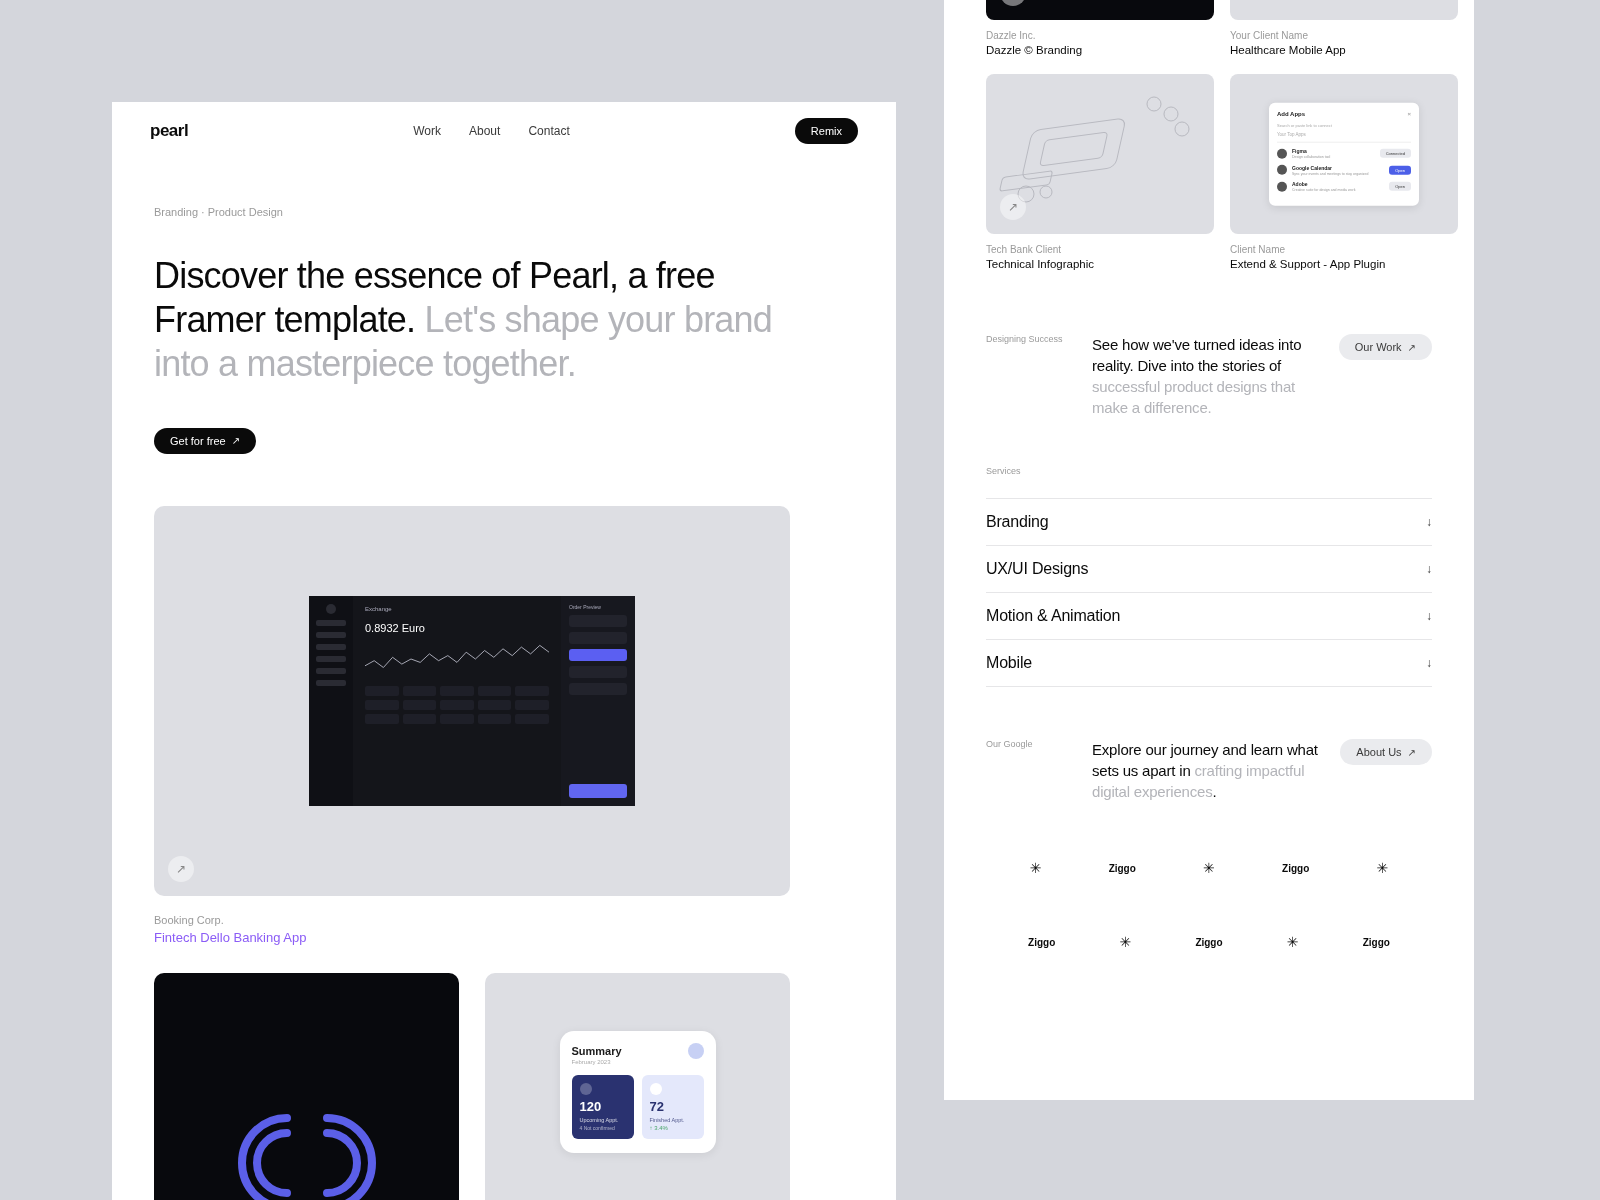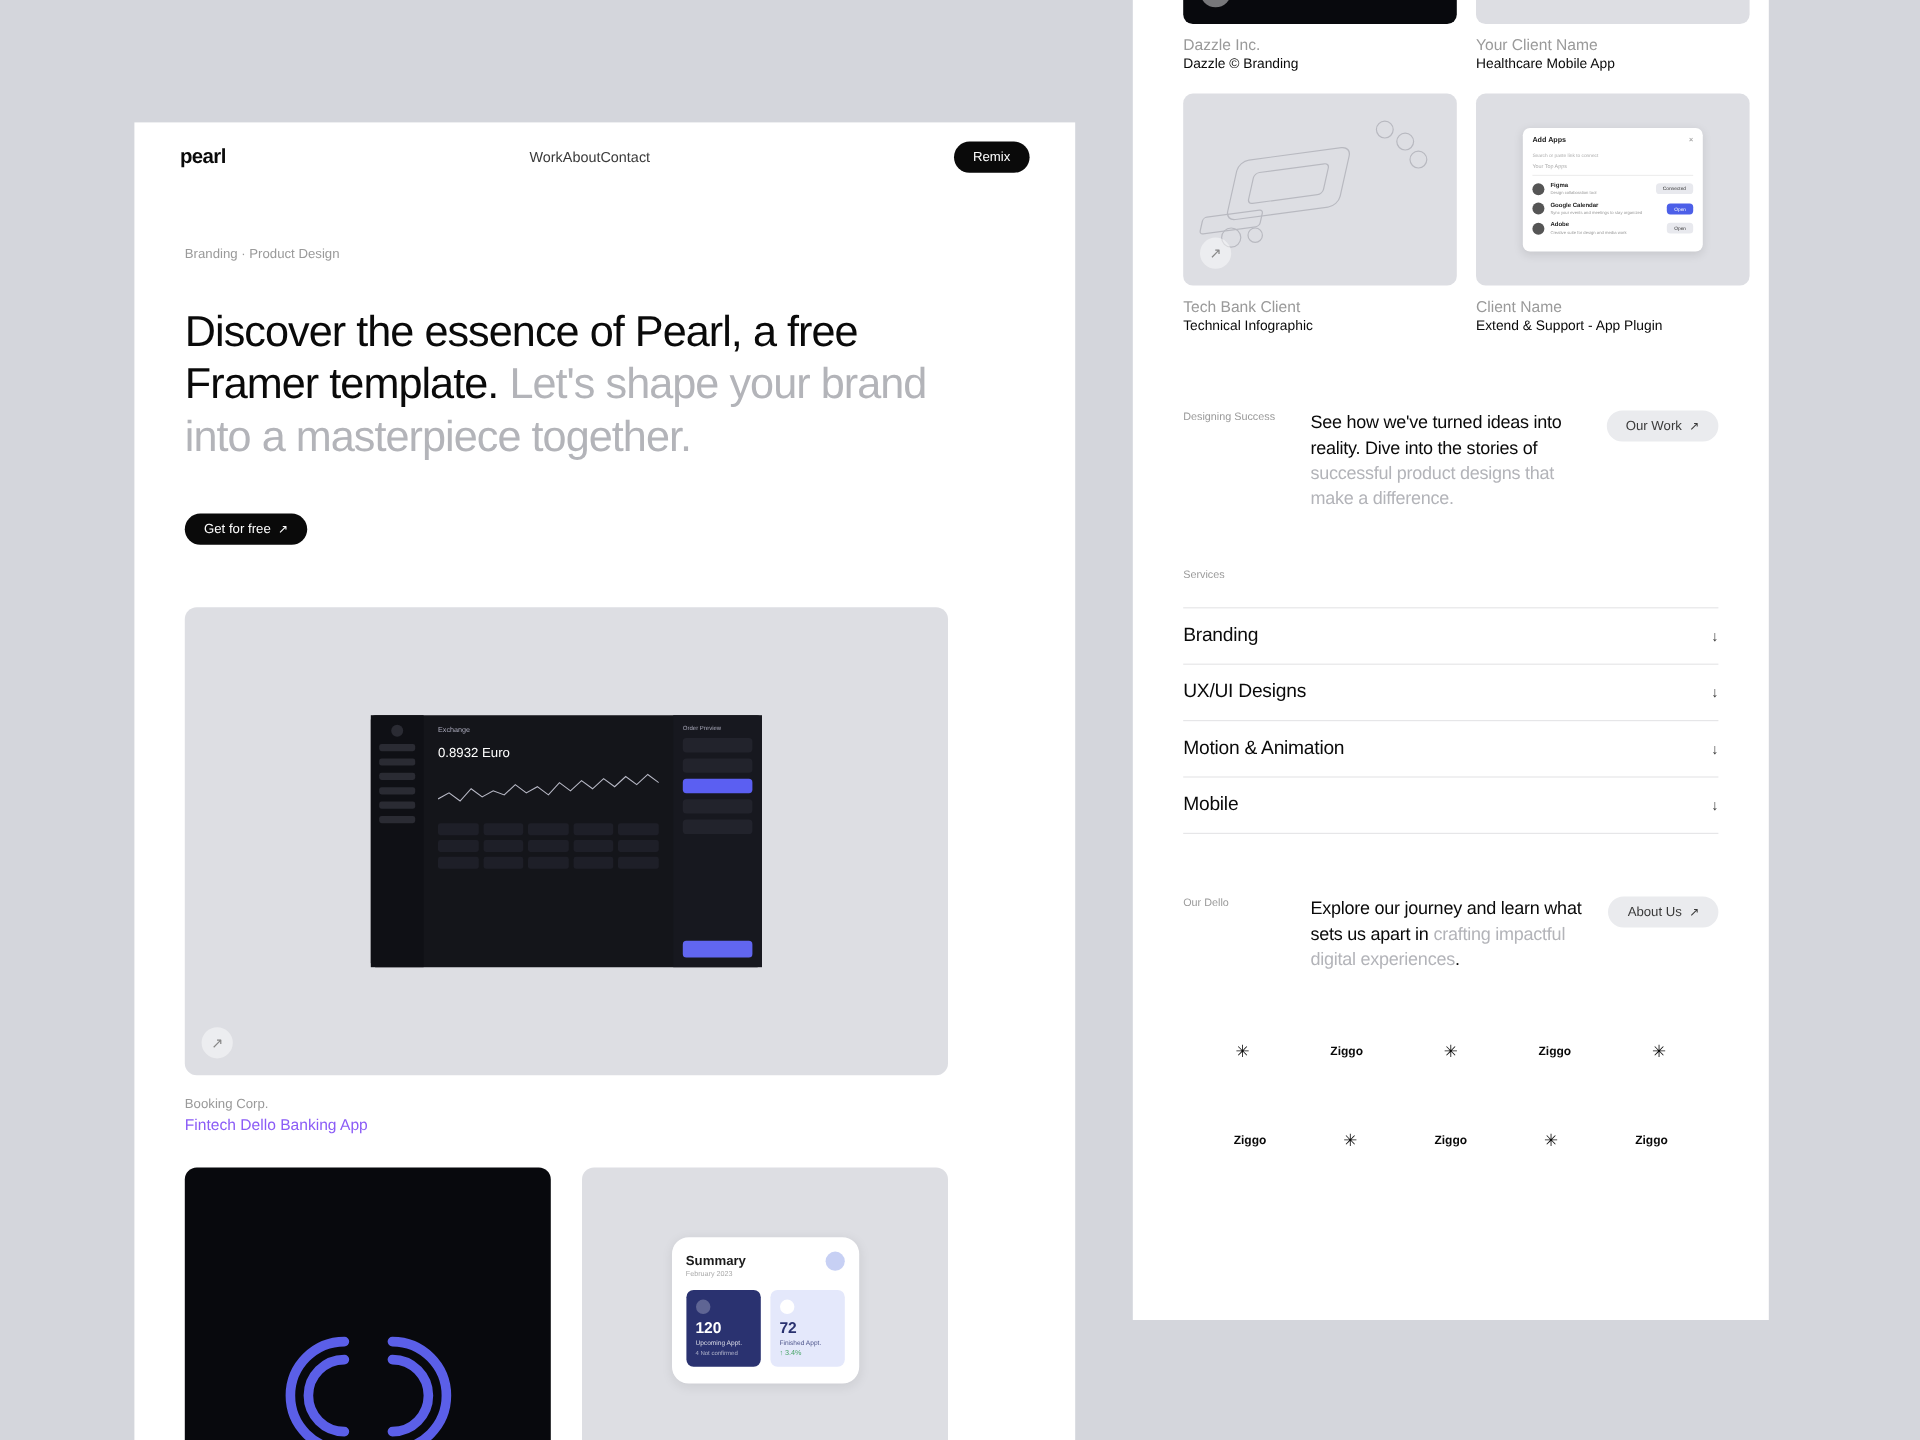--- a/index.html
+++ b/index.html
@@ -2,21 +2,21 @@
 <html><head>
 <meta charset="utf-8">
 <style>
 *{margin:0;padding:0;box-sizing:border-box;font-family:-apple-system,BlinkMacSystemFont,"Segoe UI",Helvetica,Arial,sans-serif;-webkit-font-smoothing:antialiased}
 body{background:#d4d6dc;width:1600px;height:1200px;overflow:hidden;position:relative}
 .panel{background:#fff;position:absolute;overflow:hidden}
 .panel-left{left:112px;top:102px;width:784px;height:1098px}
 .panel-right{left:944px;top:-120px;width:530px;height:1220px}
 .nav{display:flex;align-items:center;justify-content:space-between;padding:16px 38px 0}
 .logo{font-size:17px;font-weight:700;letter-spacing:-0.5px;color:#0a0a0a}
-.nav-links{display:flex;font-size:12px;color:#3a3a3a}
+.nav-links{display:flex;gap:28px;font-size:12px;color:#3a3a3a}
 .nav-links span{cursor:pointer}
 .pill{background:#0a0a0a;color:#fff;border-radius:999px;padding:7px 16px;font-size:11px;font-weight:500;display:inline-flex;align-items:center;gap:6px}
 .pill.light{background:#eaebee;color:#3a3a3a}
 .arrow-icon{font-size:10px}
 .hero{padding:62px 42px 0}
 .tagline{font-size:11px;color:#9a9a9a;margin-bottom:36px}
 .tagline .dot{margin:0 3px}
 .headline{font-size:36px;line-height:1.22;font-weight:500;letter-spacing:-0.8px;color:#0a0a0a;max-width:620px}
 .headline .muted{color:#b3b4b9}
 .hero .pill{margin-top:42px}
@@ -63,21 +63,21 @@
 .ph-lab{font-size:5.5px;margin-top:3px;opacity:0.8}
 .ph-small{font-size:5px;margin-top:2px;opacity:0.6}
 .ph-pct{color:#4aa66a;font-size:6px;margin-top:2px}
 .ph-icon{width:12px;height:12px;border-radius:50%;background:rgba(255,255,255,0.25);margin-bottom:4px}
 .ph-box.lav .ph-icon{background:#fff}
 
 .r-grid{display:flex;gap:16px;padding:0 42px}
 .r-card .thumb-s{width:228px;height:160px;border-radius:8px;background:#dddee3;position:relative}
 .r-card .thumb-s.knife{height:140px;background:#08090d}
 .r-card .meta{margin-top:10px}
-.r-card .client{font-size:13px;color:#9a9a9a}
+.r-card .client{font-size:10px;color:#9a9a9a}
 .r-card .title{font-size:11.5px;color:#0a0a0a;margin-top:3px;font-weight:500}
 .iso-lines{position:absolute;inset:0}
 .iso-lines svg{width:100%;height:100%}
 .add-apps{position:absolute;left:50%;top:50%;transform:translate(-50%,-50%);width:150px;background:#fff;border-radius:6px;padding:8px;box-shadow:0 2px 8px rgba(0,0,0,0.1)}
 .add-apps .hdr{font-size:6px;font-weight:700;color:#1a1a1a;margin-bottom:6px;display:flex;justify-content:space-between}
 .add-apps .sub{font-size:4.5px;color:#aaa;margin-bottom:4px}
 .add-apps .sep{height:1px;background:#eee;margin:5px 0}
 .app-row{display:flex;align-items:center;gap:5px;margin-bottom:5px}
 .app-row .dot{width:10px;height:10px;border-radius:50%;background:#555}
 .app-row .info{flex:1}
@@ -356,21 +356,21 @@
         </div>
       <div class="acc-item">
           <span>Mobile</span>
           <span class="chev">↓</span>
         </div>
     </div>
   </div>
 
   <div class="section" style="margin-top:52px">
     <div class="sec-head">
-      <div class="sec-label">Our Dello</div>
+      <div class="sec-label">Our Google</div>
       <div class="sec-text">
         <span>Explore our journey and learn what sets us apart in </span><span class="muted">crafting impactful digital experiences</span><span>.</span>
       </div>
       <div class="sec-btn">
         <div class="pill light">
             <span>About Us</span>
             <span class="arrow-icon">↗</span>
           </div>
       </div>
     </div>

